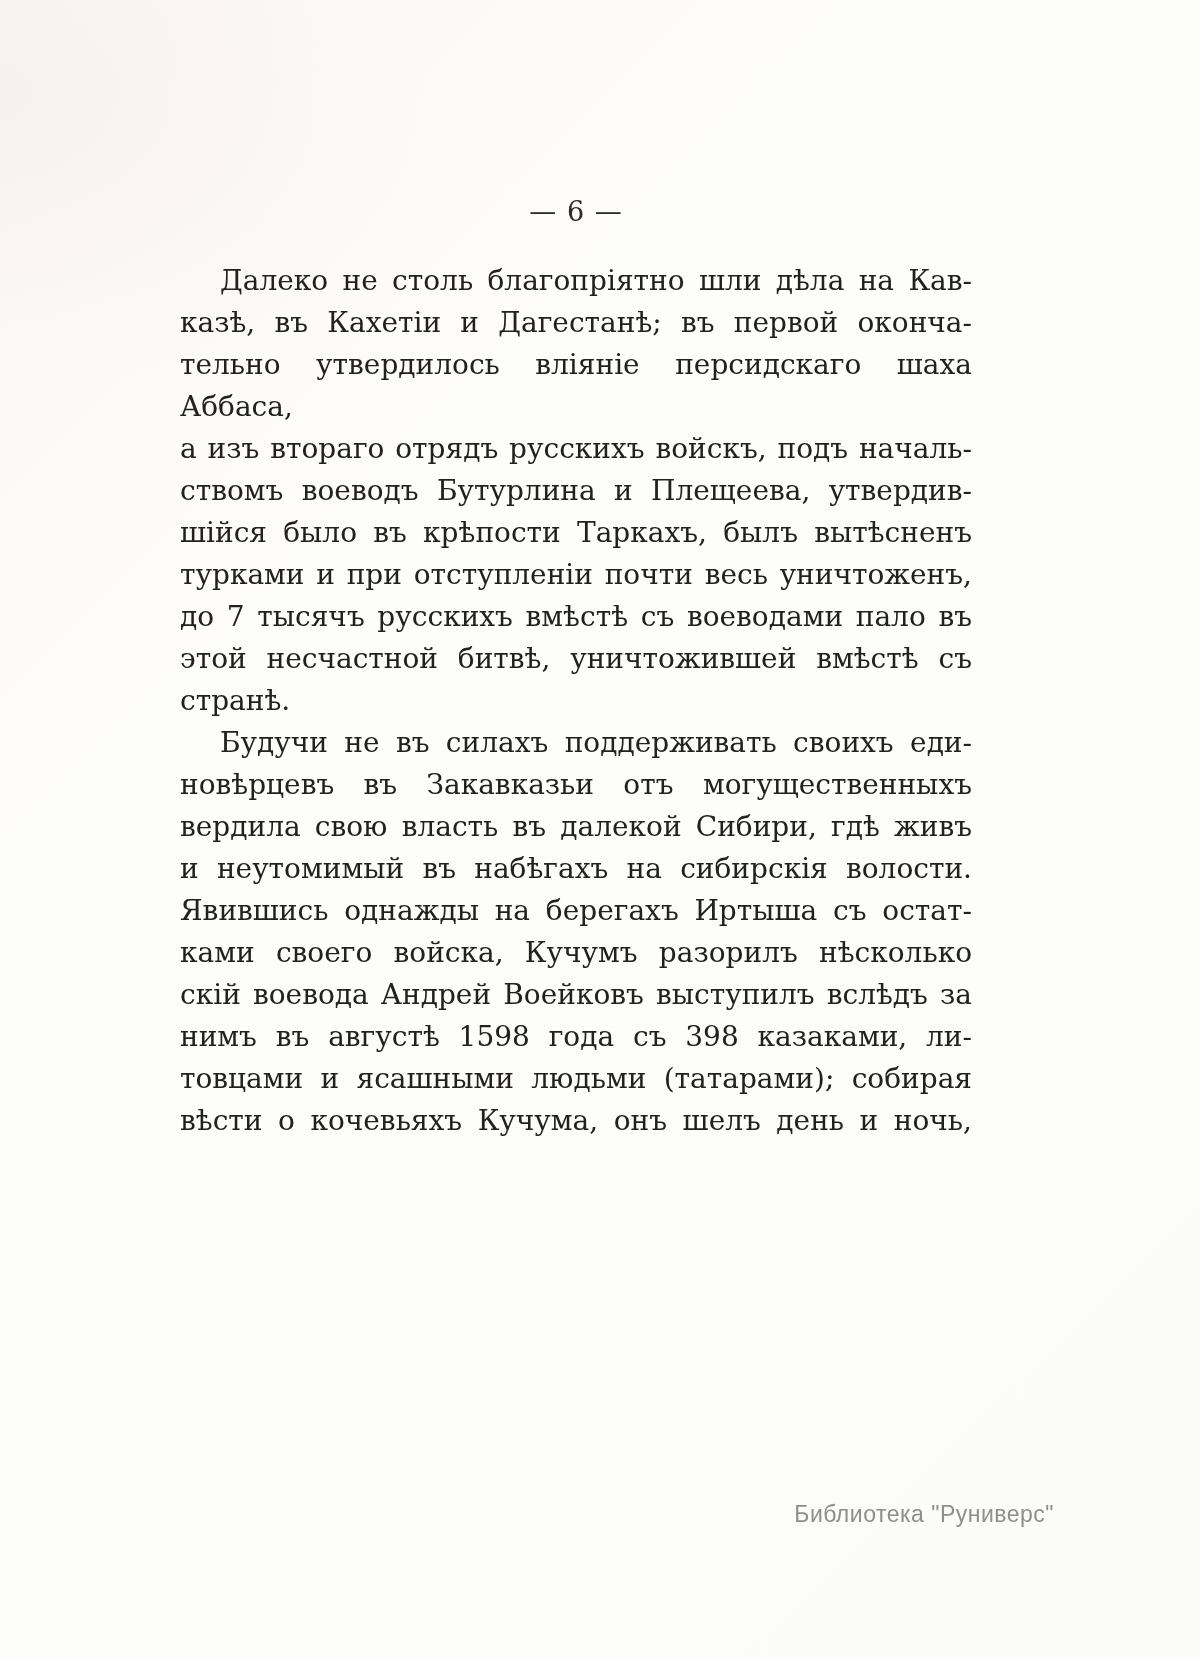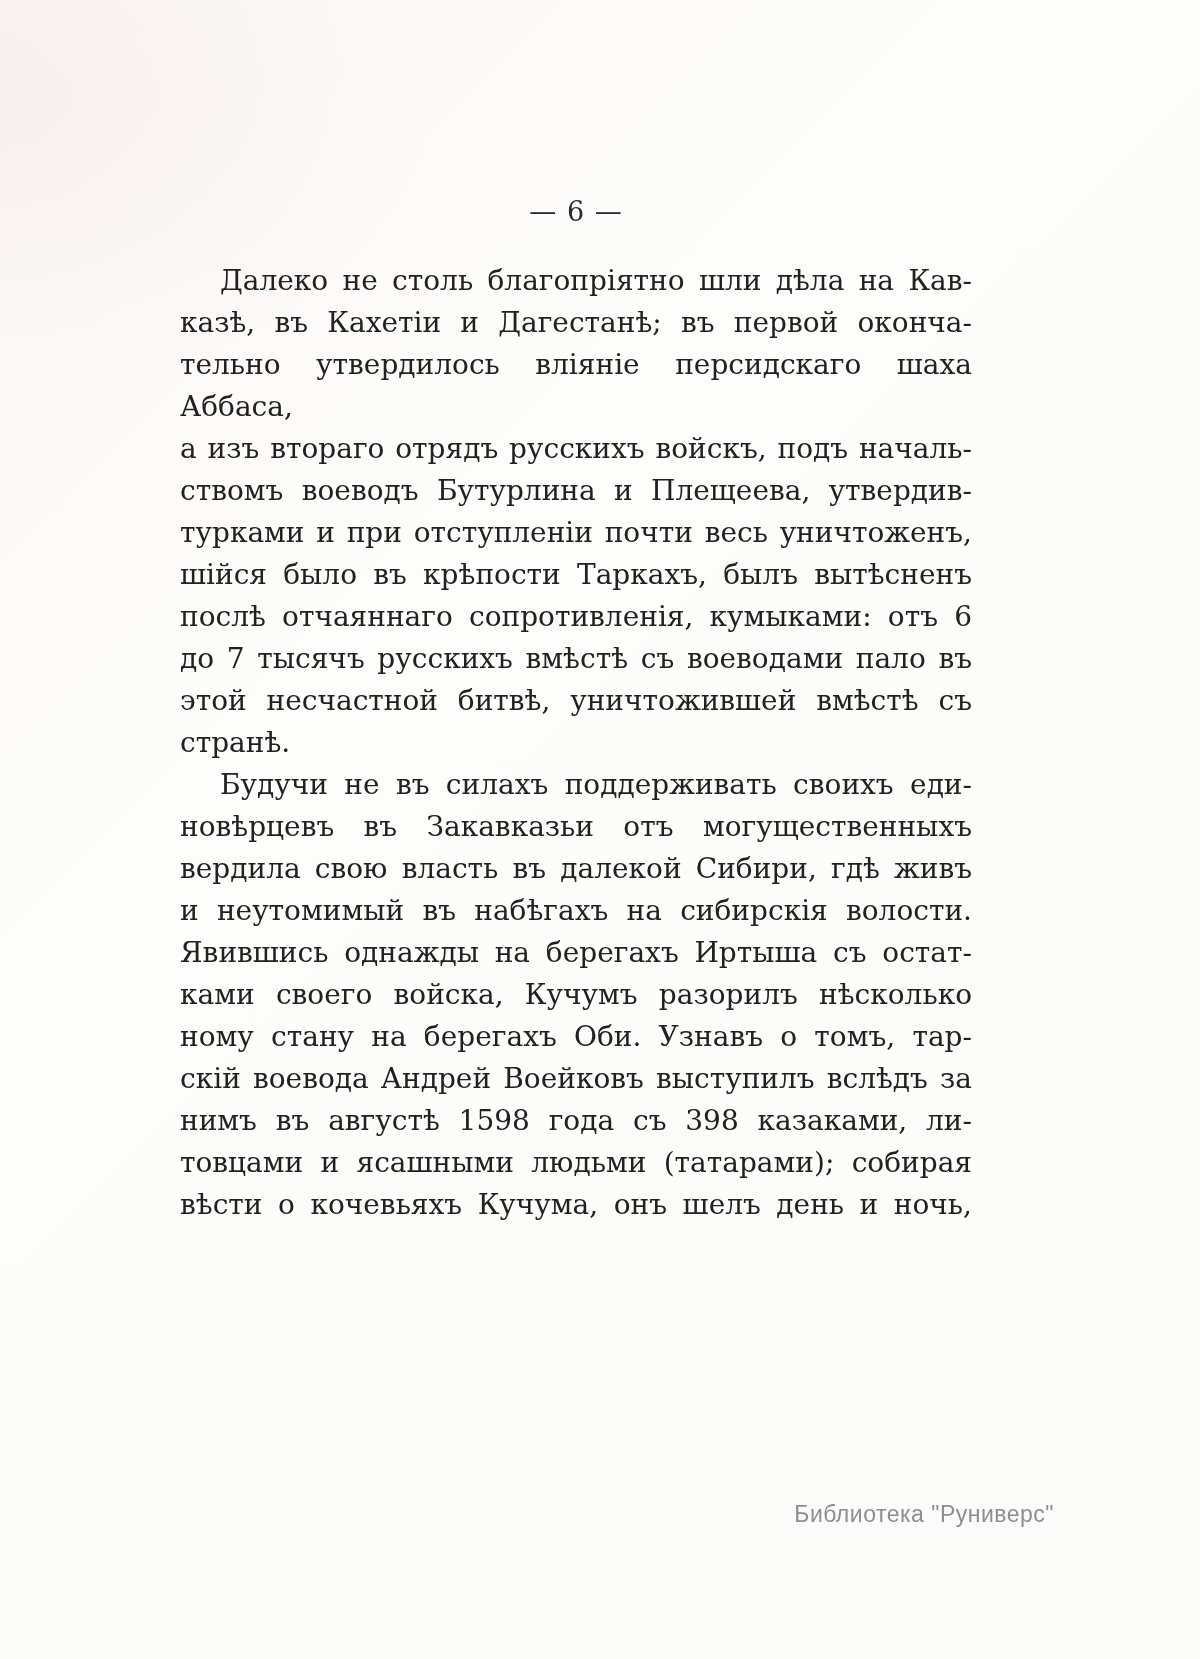--- a/index.html
+++ b/index.html
@@ -66,36 +66,34 @@
   <div class="page-number">— 6 —</div>
 
   <div class="text-block">
 
     <div class="paragraph">
       <div class="line indent">Далеко не столь благопріятно шли дѣла на Кав-</div>
       <div class="line">казѣ, въ Кахетіи и Дагестанѣ; въ первой оконча-</div>
       <div class="line">тельно утвердилось вліяніе персидскаго шаха Аббаса,</div>
       <div class="line">а изъ втораго отрядъ русскихъ войскъ, подъ началь-</div>
       <div class="line">ствомъ воеводъ Бутурлина и Плещеева, утвердив-</div>
+      <div class="line">шійся было въ крѣпости Таркахъ, былъ вытѣсненъ</div>
       <div class="line">турками и при отступленіи почти весь уничтоженъ,</div>
-      <div class="line">шійся было въ крѣпости Таркахъ, былъ вытѣсненъ</div>
-      <div class="line">послѣ отчаяннаго сопротивленія, кумыками: отъ 6</div>
       <div class="line">до 7 тысячъ русскихъ вмѣстѣ съ воеводами пало въ</div>
       <div class="line">этой несчастной битвѣ, уничтожившей вмѣстѣ съ</div>
       <div class="line endpara">странѣ.</div>
     </div>
 
     <div class="paragraph">
       <div class="line indent">Будучи не въ силахъ поддерживать своихъ еди-</div>
       <div class="line">новѣрцевъ въ Закавказьи отъ могущественныхъ</div>
       <div class="line">вердила свою власть въ далекой Сибири, гдѣ живъ</div>
       <div class="line">и неутомимый въ набѣгахъ на сибирскія волости.</div>
       <div class="line">Явившись однажды на берегахъ Иртыша съ остат-</div>
       <div class="line">ками своего войска, Кучумъ разорилъ нѣсколько</div>
-      <div class="line">ному стану на берегахъ Оби. Узнавъ о томъ, тар-</div>
       <div class="line">скій воевода Андрей Воейковъ выступилъ вслѣдъ за</div>
       <div class="line">нимъ въ августѣ 1598 года съ 398 казаками, ли-</div>
       <div class="line">товцами и ясашными людьми (татарами); собирая</div>
       <div class="line">вѣсти о кочевьяхъ Кучума, онъ шелъ день и ночь,</div>
     </div>
 
   </div>
 
   <div class="watermark">Библиотека "Руниверс"</div>
 

